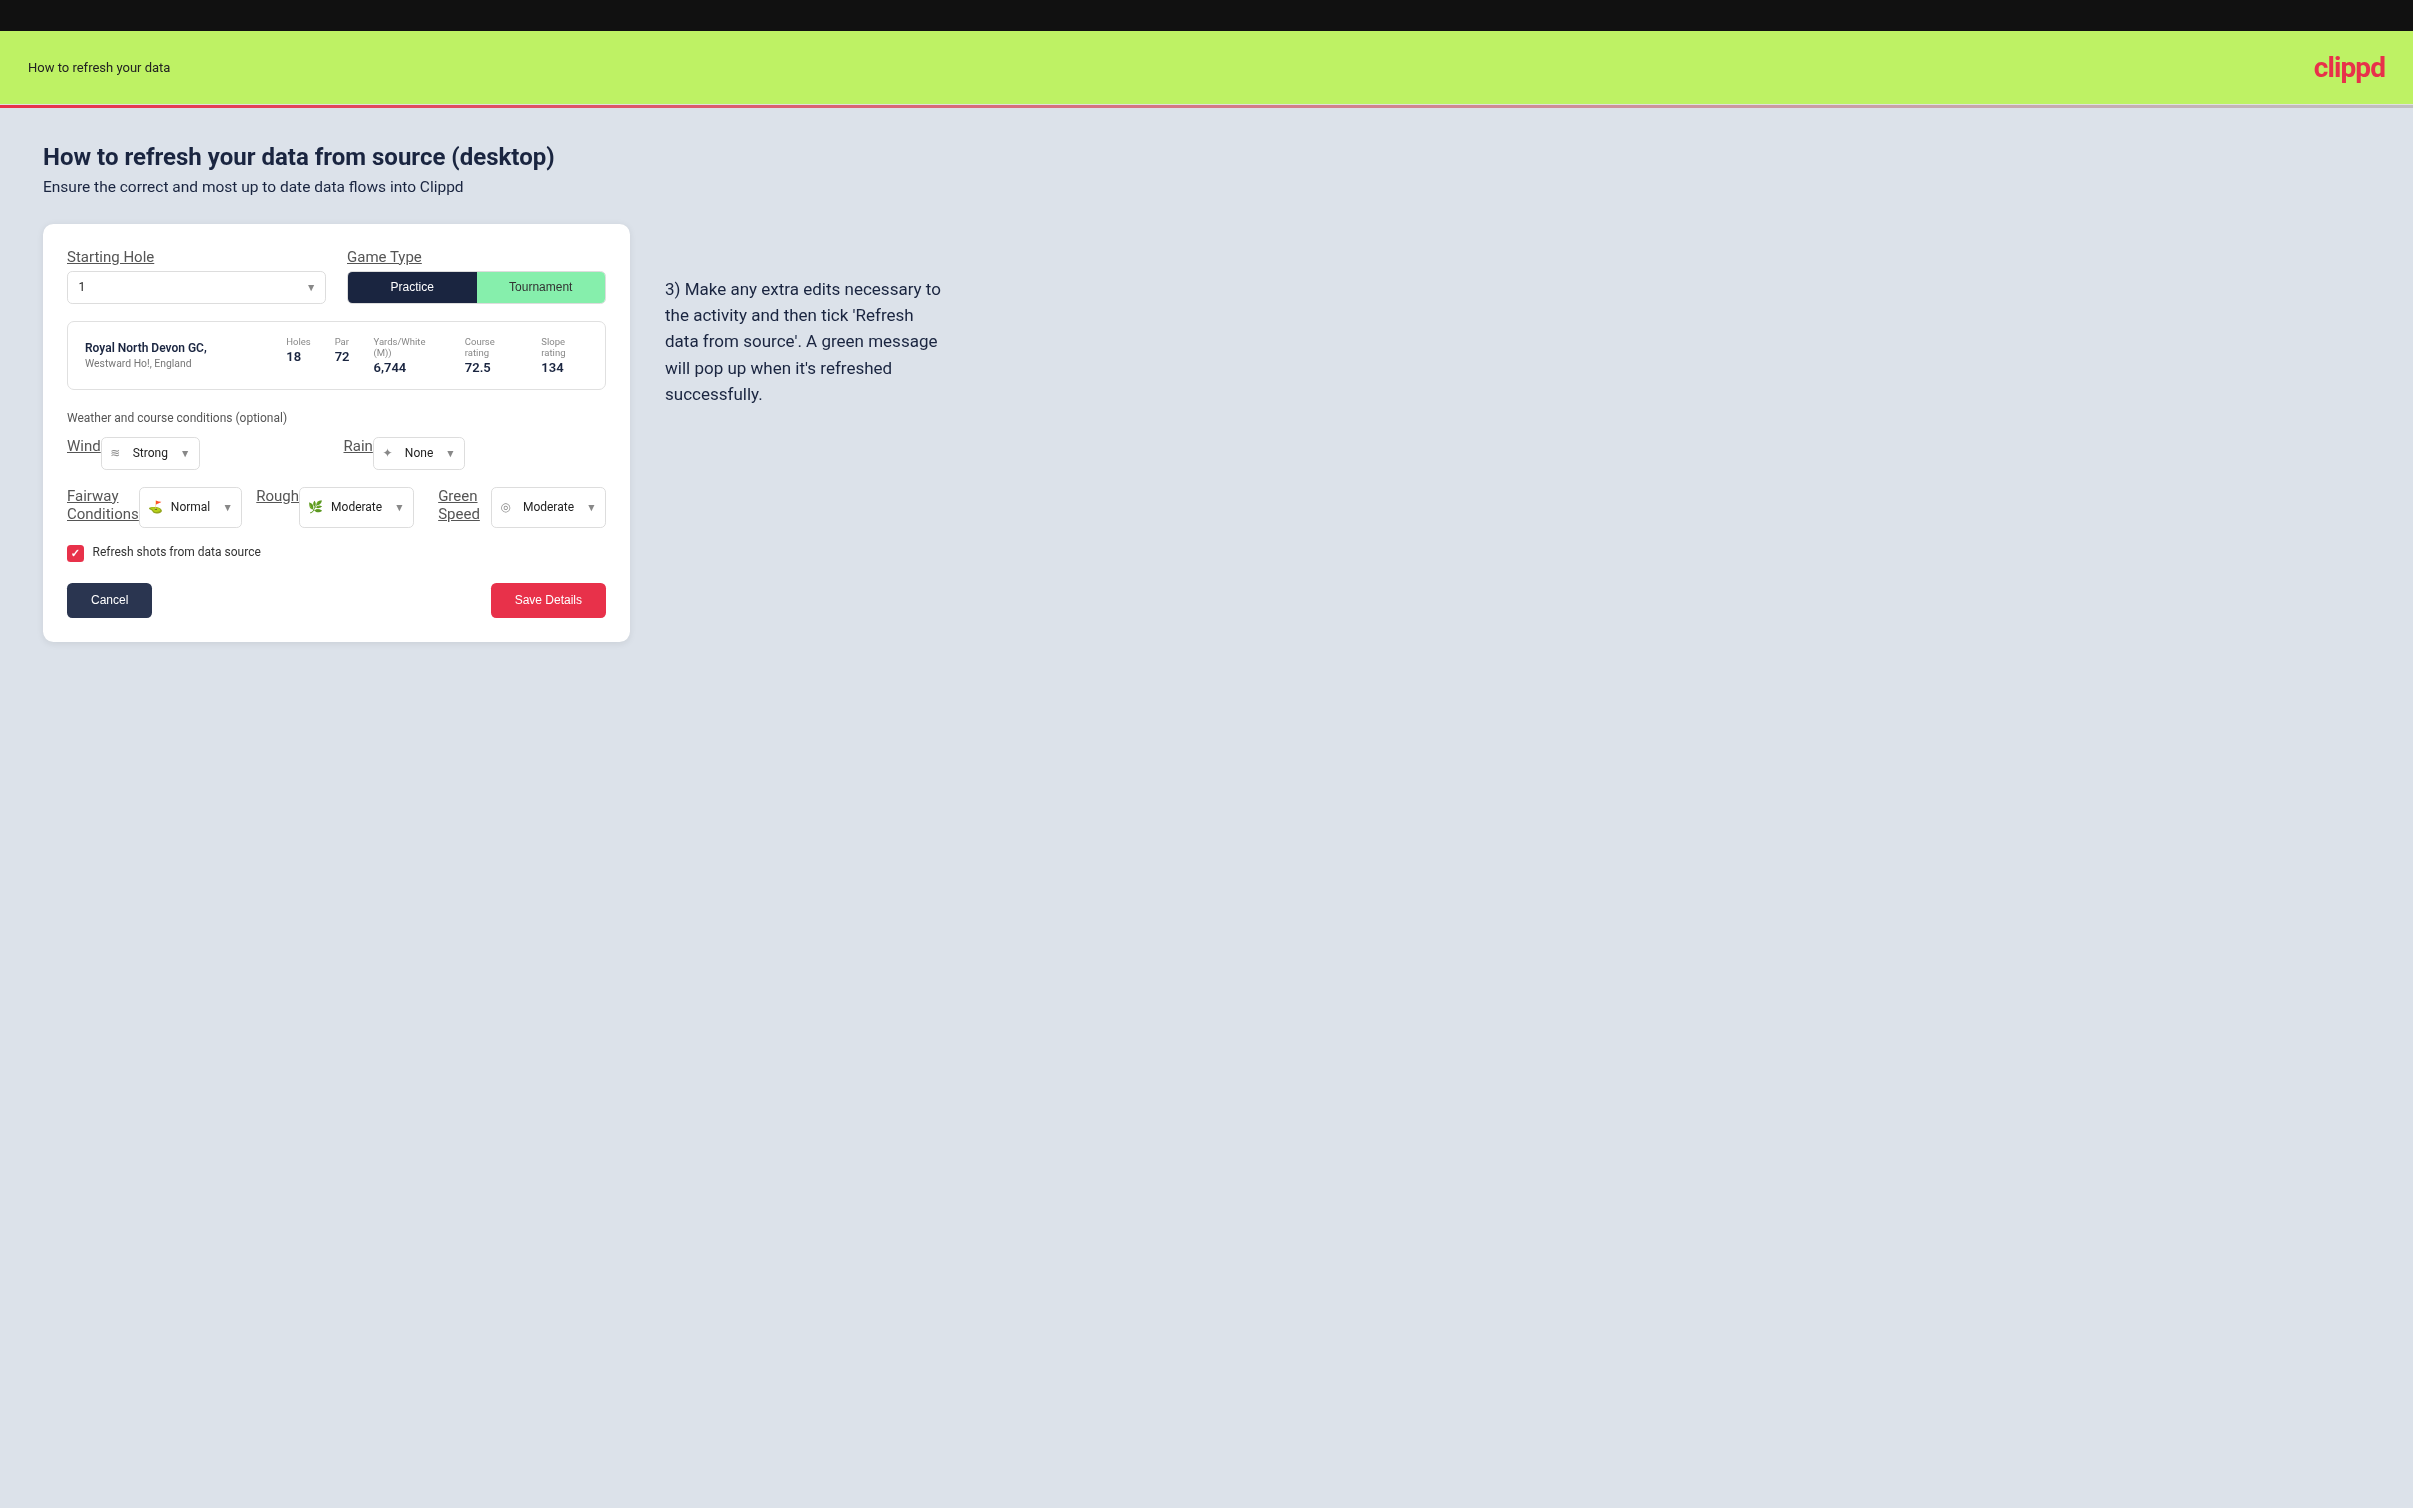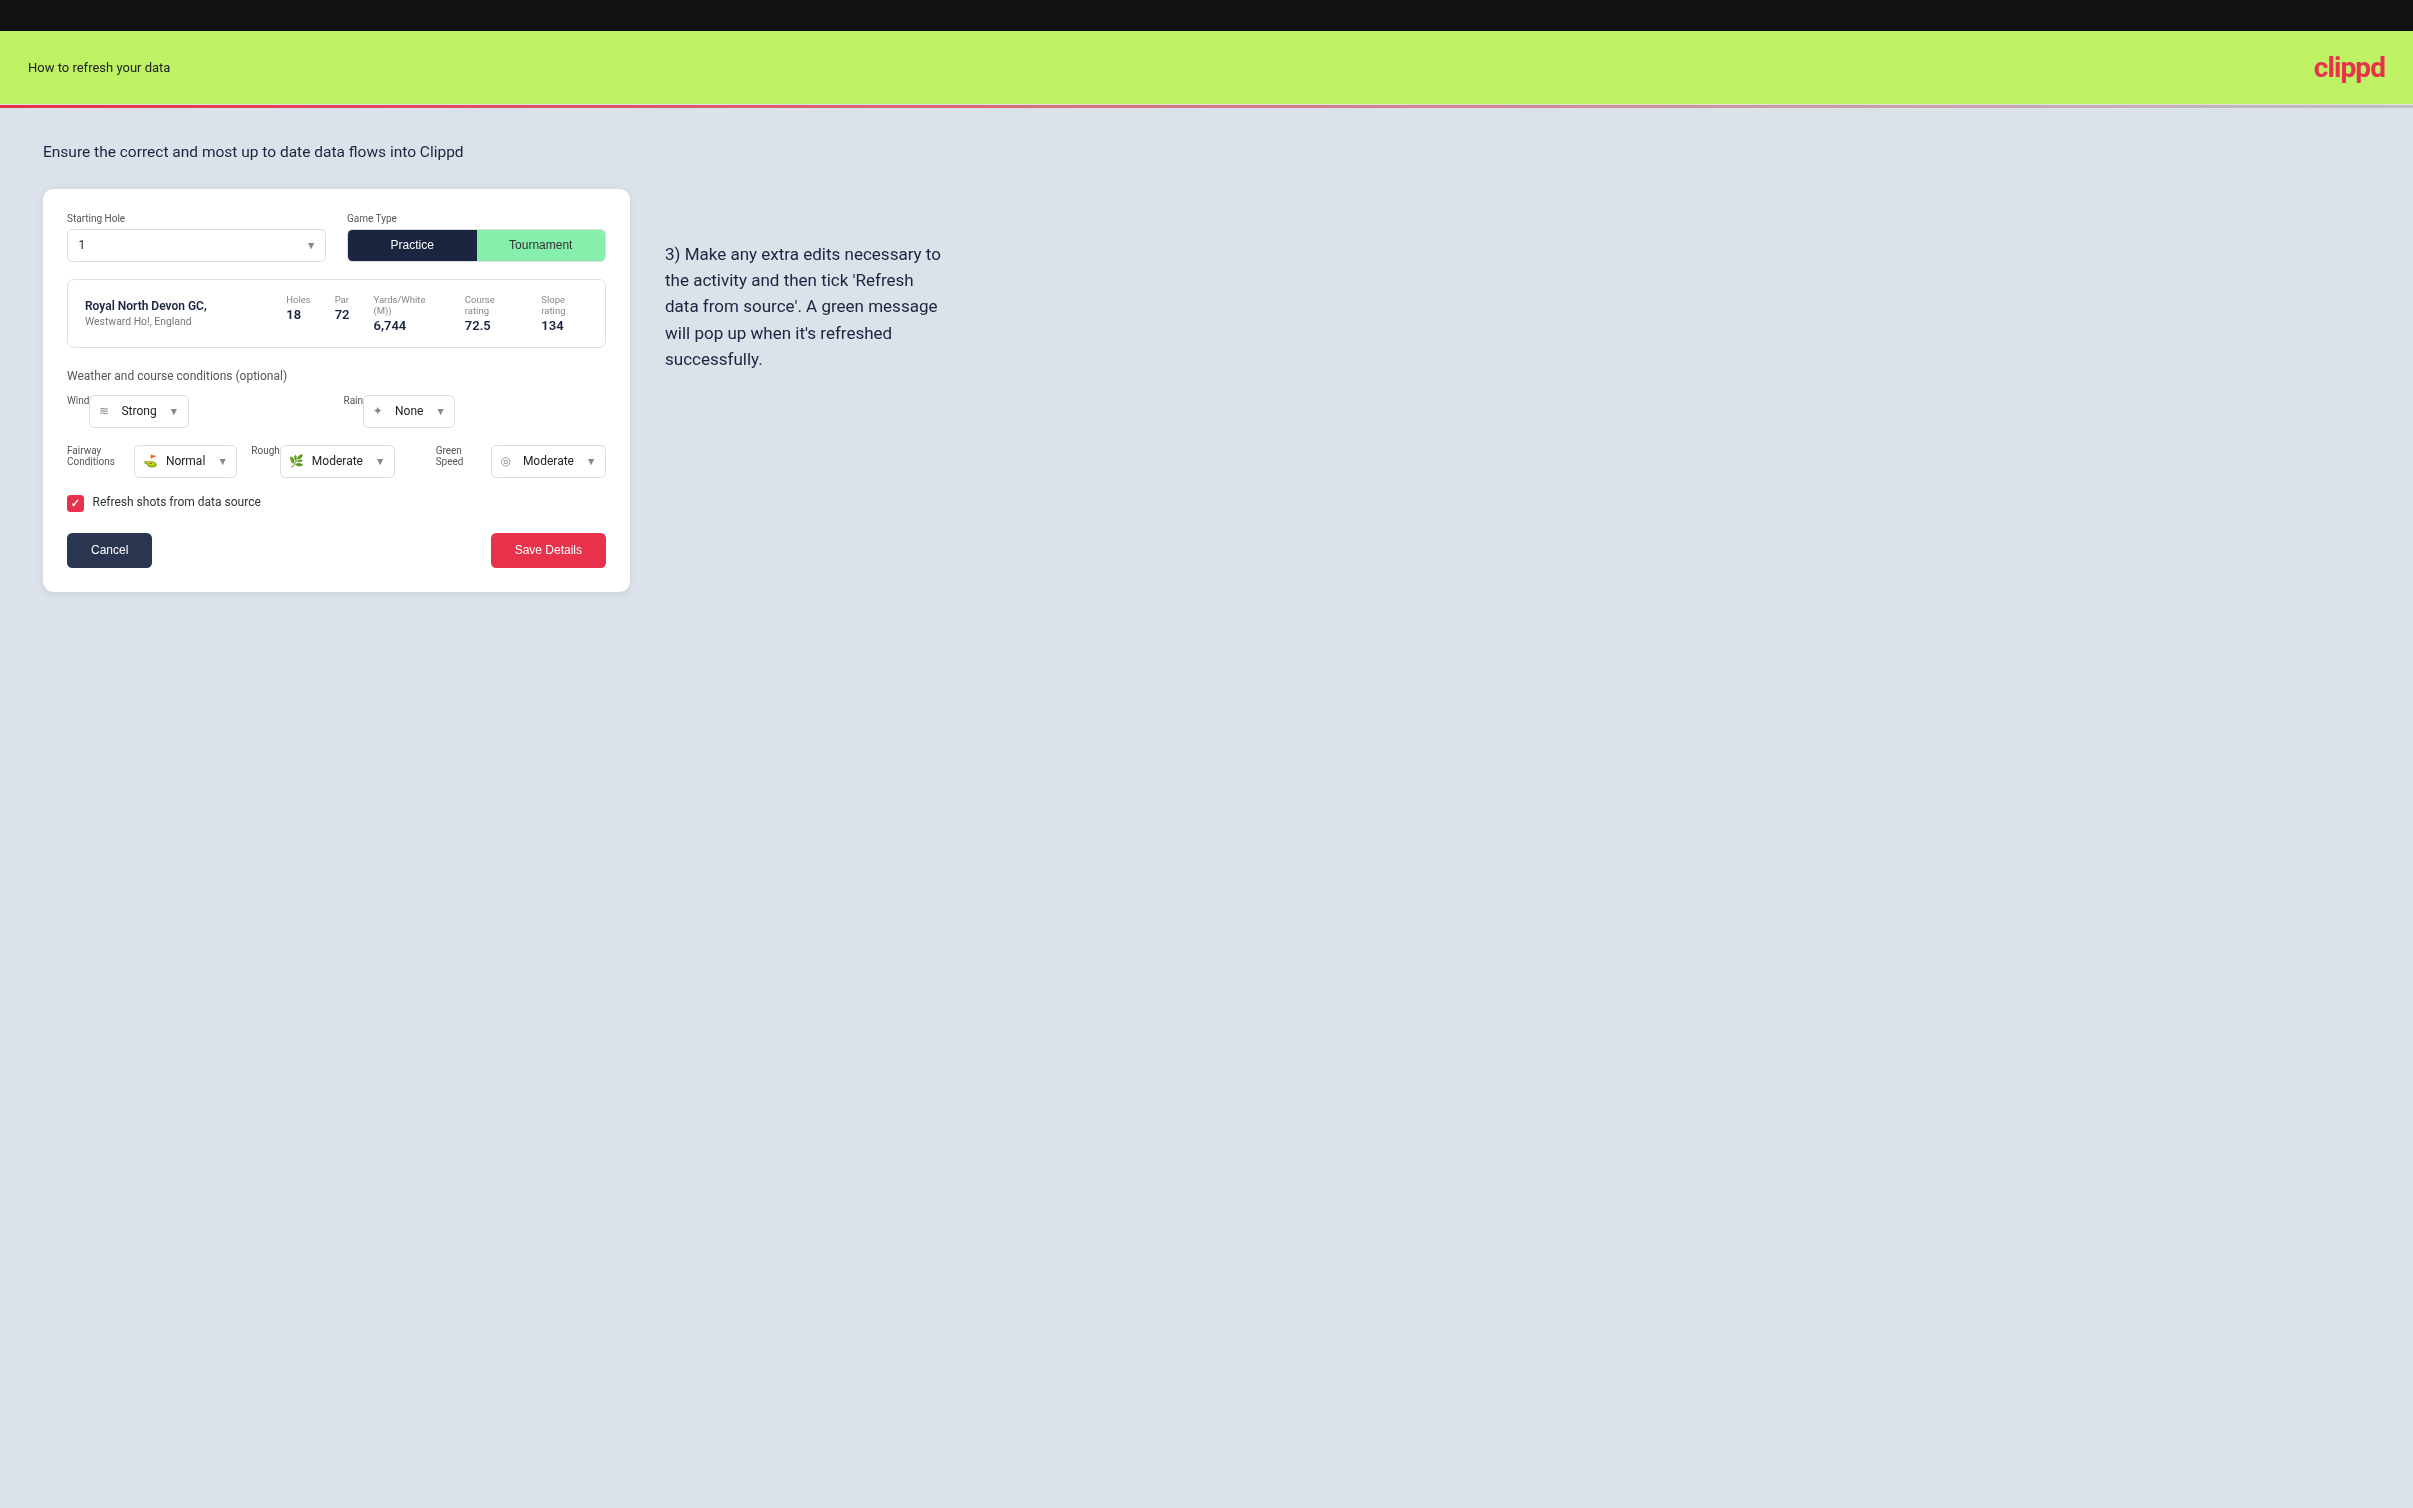--- a/index.html
+++ b/index.html
@@ -68,23 +68,24 @@
       display: flex;
       gap: 21px;
       margin-bottom: 17px;
     }
     .form-group {
       flex: 1;
       display: flex;
       flex-direction: column;
     }
     .form-label {
-      font-size: 10px;
+      font-size: 15px;
       color: #555;
       margin-bottom: 5.2px;
+      text-decoration: underline;
     }
     .select-wrapper {
       position: relative;
       border: 0.9px solid #ddd;
       border-radius: 5.2px;
       background: #fff;
       display: flex;
       align-items: center;
       padding: 8.6px 31px 8.6px 10.4px;
       font-size: 12px;
@@ -275,20 +276,21 @@
 
 <div class="top-bar"></div>
 
 <div class="header">
   <span class="header-title">How to refresh your data</span>
   <span class="logo">clippd</span>
 </div>
 <div class="divider-line"></div>
 
 <div class="main-content">
+  <h1 class="page-heading">How to refresh your data from source (desktop)</h1>
   <p class="page-subheading">Ensure the correct and most up to date data flows into Clippd</p>
 
   <div class="content-layout">
     <div class="form-card">
 
       <div class="form-row">
         <div class="form-group">
           <label class="form-label">Starting Hole</label>
           <div class="select-wrapper">
             <span>1</span>

